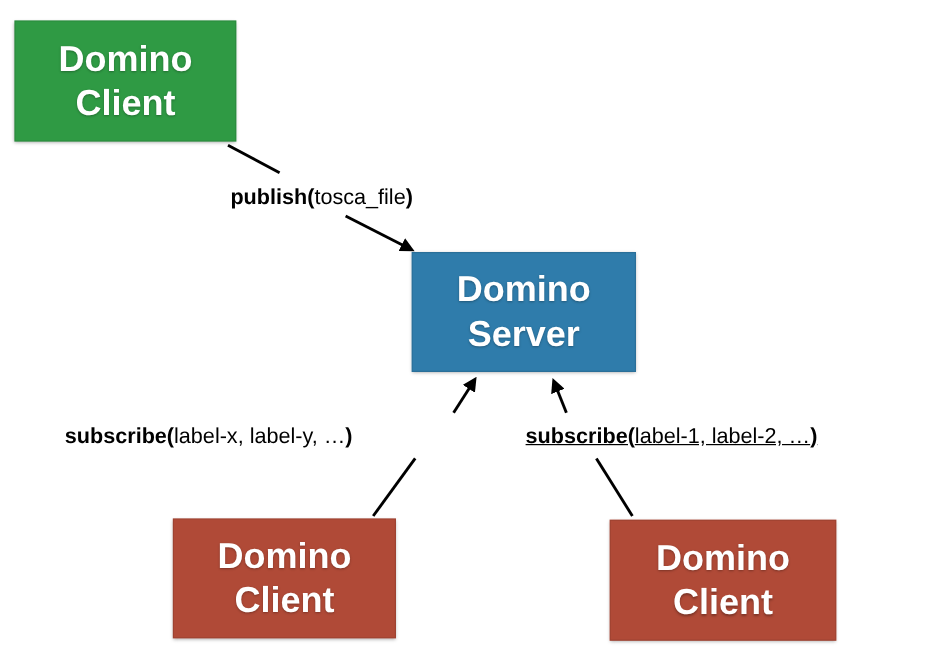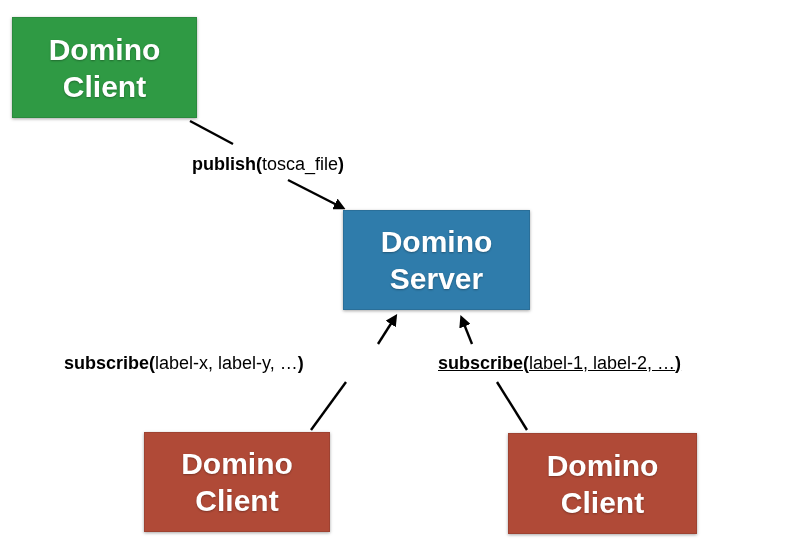--- a/index.html
+++ b/index.html
@@ -42,21 +42,21 @@
   .node-sub-right   { left: 508px; top: 433px; width: 189px; height: 101px; }
   .edge-label {
     position: absolute;
     font-size: 18px;
     line-height: 28px;
     color: #000000;
     white-space: nowrap;
   }
   .edge-label .b { font-weight: 700; }
   .label-publish   { left: 192px; top: 150px; }
-  .label-sub-left  { left: 64px;  top: 349px; }
+  .label-sub-left  { left: 54px;  top: 349px; }
   .label-sub-right { left: 438px; top: 349px; text-decoration: underline; }
 </style>
 </head>
 <body>
 
 <div class="canvas">
 
   <svg class="edges-layer" viewBox="0 0 786 557" xmlns="http://www.w3.org/2000/svg">
     <defs>
       <marker id="arrow" viewBox="0 0 10 10" refX="2" refY="5" markerWidth="5" markerHeight="5" orient="auto-start-reverse">

